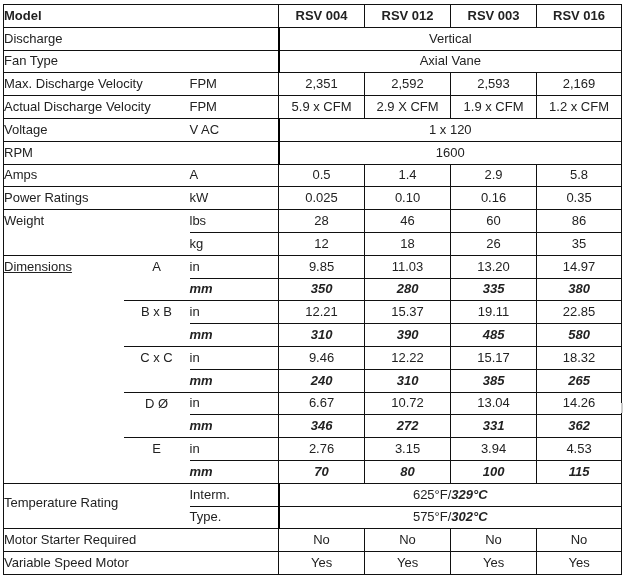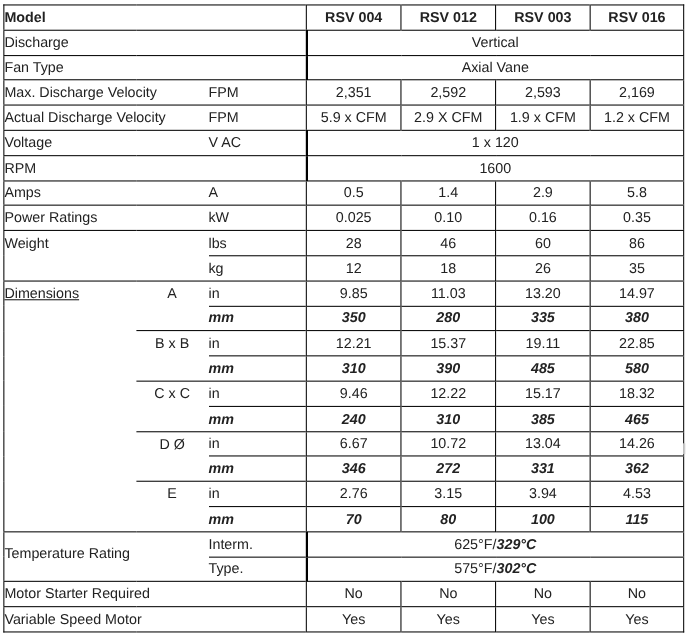--- a/index.html
+++ b/index.html
@@ -161,21 +161,21 @@
       <td class="val rule-top">9.46</td>
       <td class="val rule-top">12.22</td>
       <td class="val rule-top">15.17</td>
       <td class="val rule-top">18.32</td>
     </tr>
     <tr>
       <td class="unit rule-top ital">mm</td>
       <td class="val rule-top ital">240</td>
       <td class="val rule-top ital">310</td>
       <td class="val rule-top ital">385</td>
-      <td class="val rule-top ital">465</td>
+      <td class="val rule-top ital">265</td>
     </tr>
 
     <tr>
       <td class="sub rule-top" rowspan="2" style="vertical-align:top;padding-top:1px;margin-top:20px;">D Ø</td>
       <td class="unit rule-top">in</td>
       <td class="val rule-top">6.67</td>
       <td class="val rule-top">10.72</td>
       <td class="val rule-top">13.04</td>
       <td class="val rule-top">14.26</td>
     </tr>

